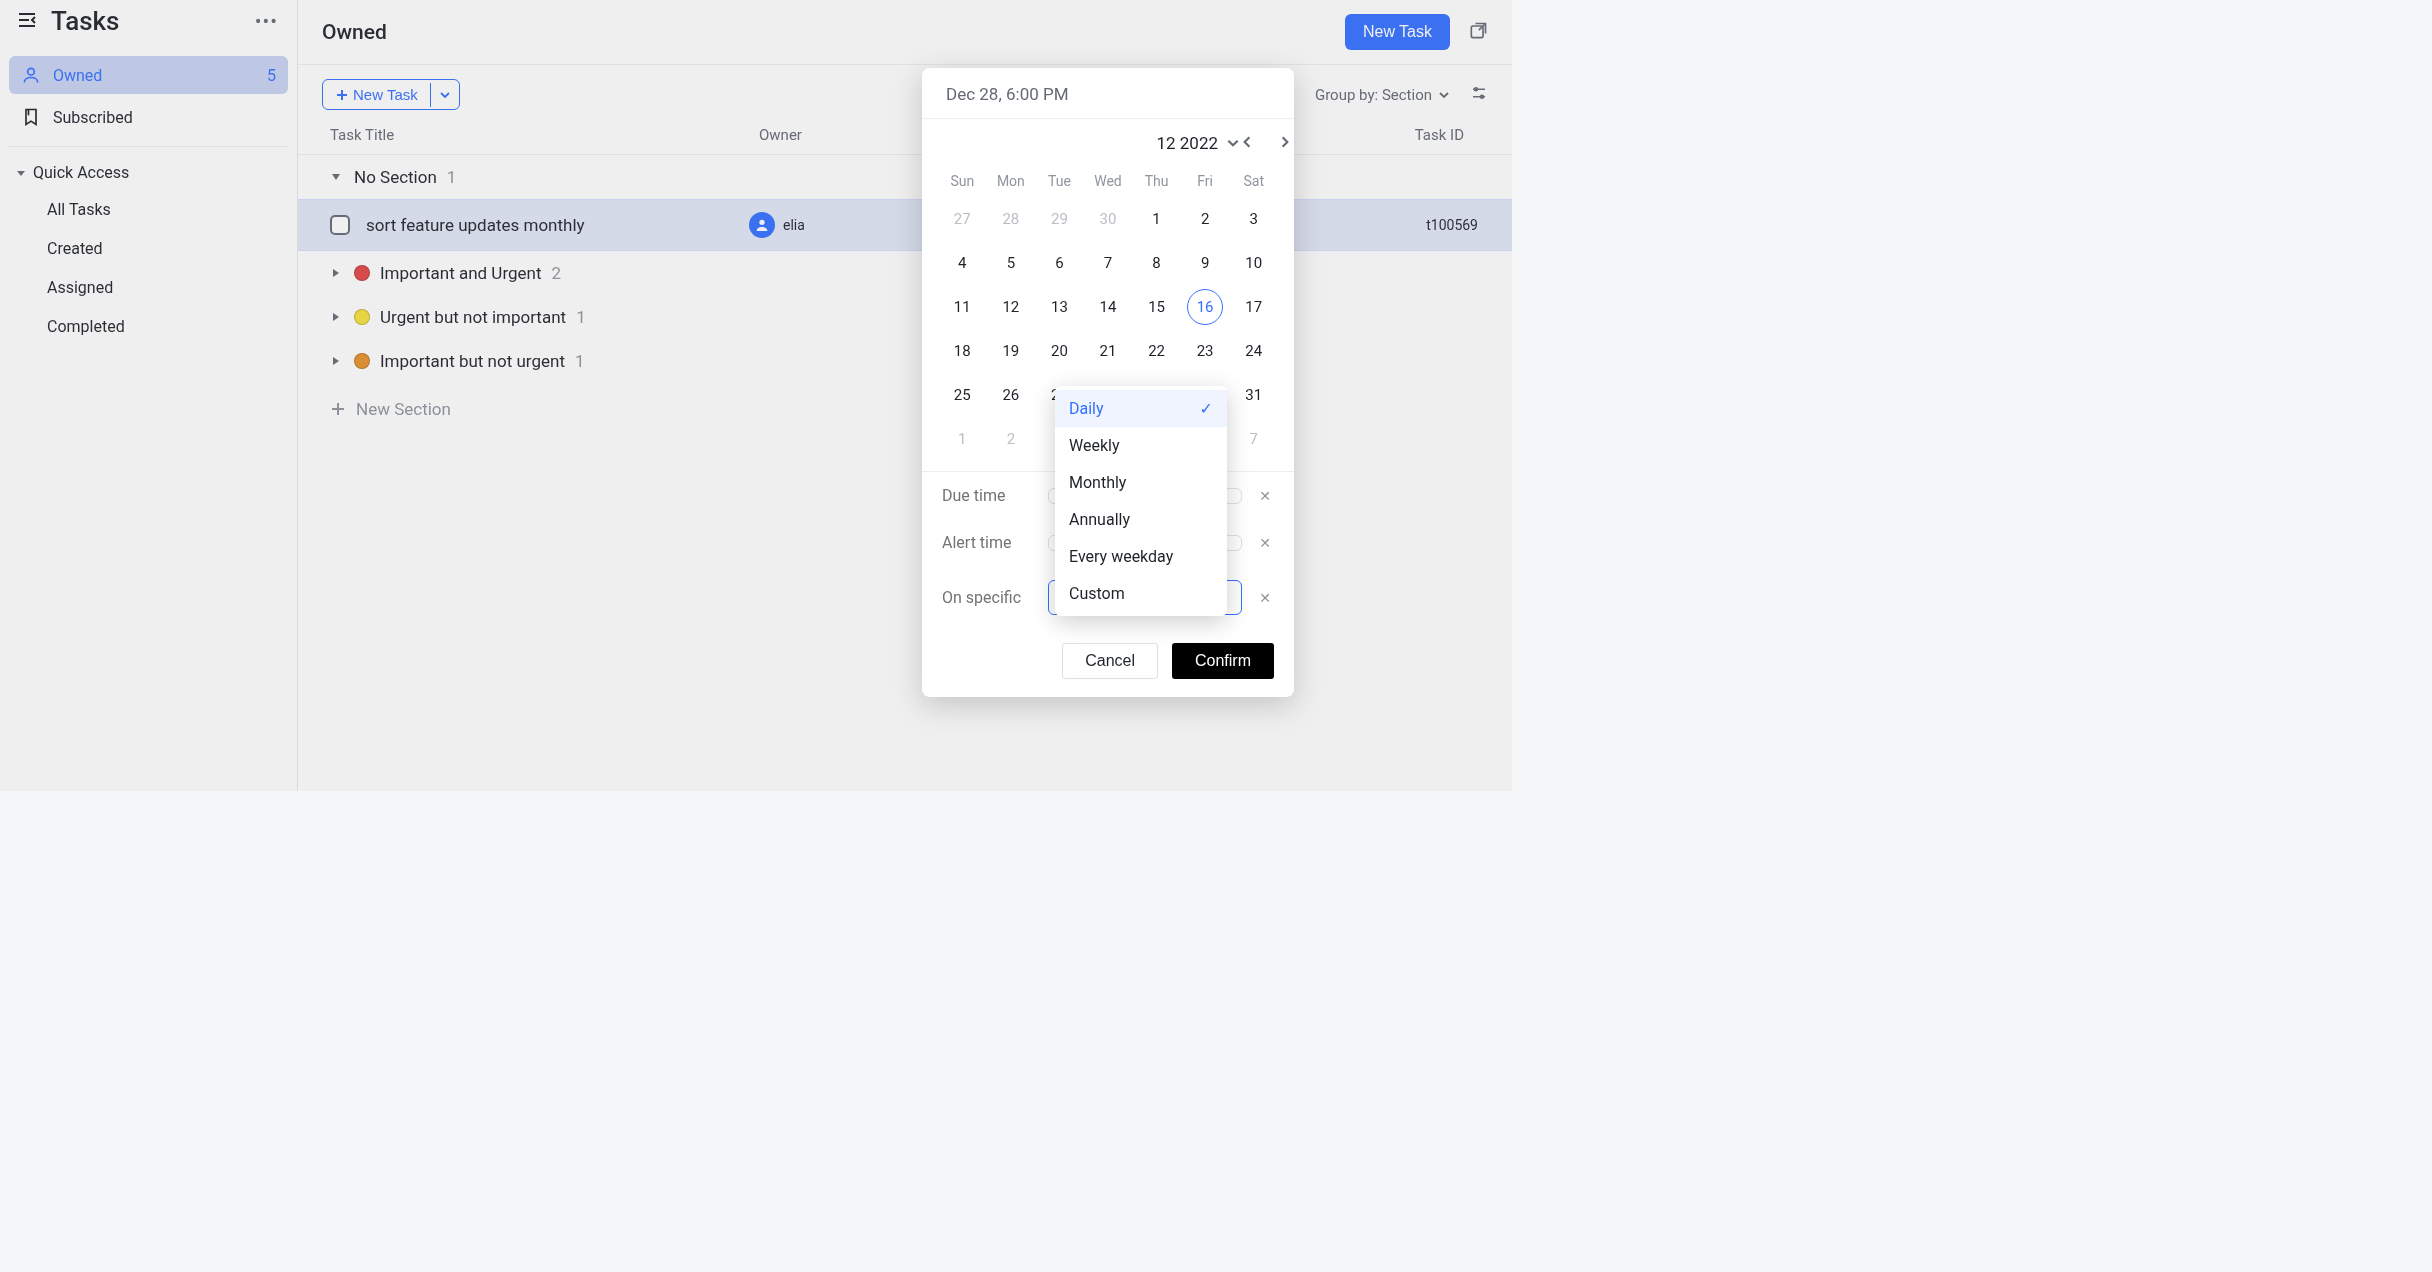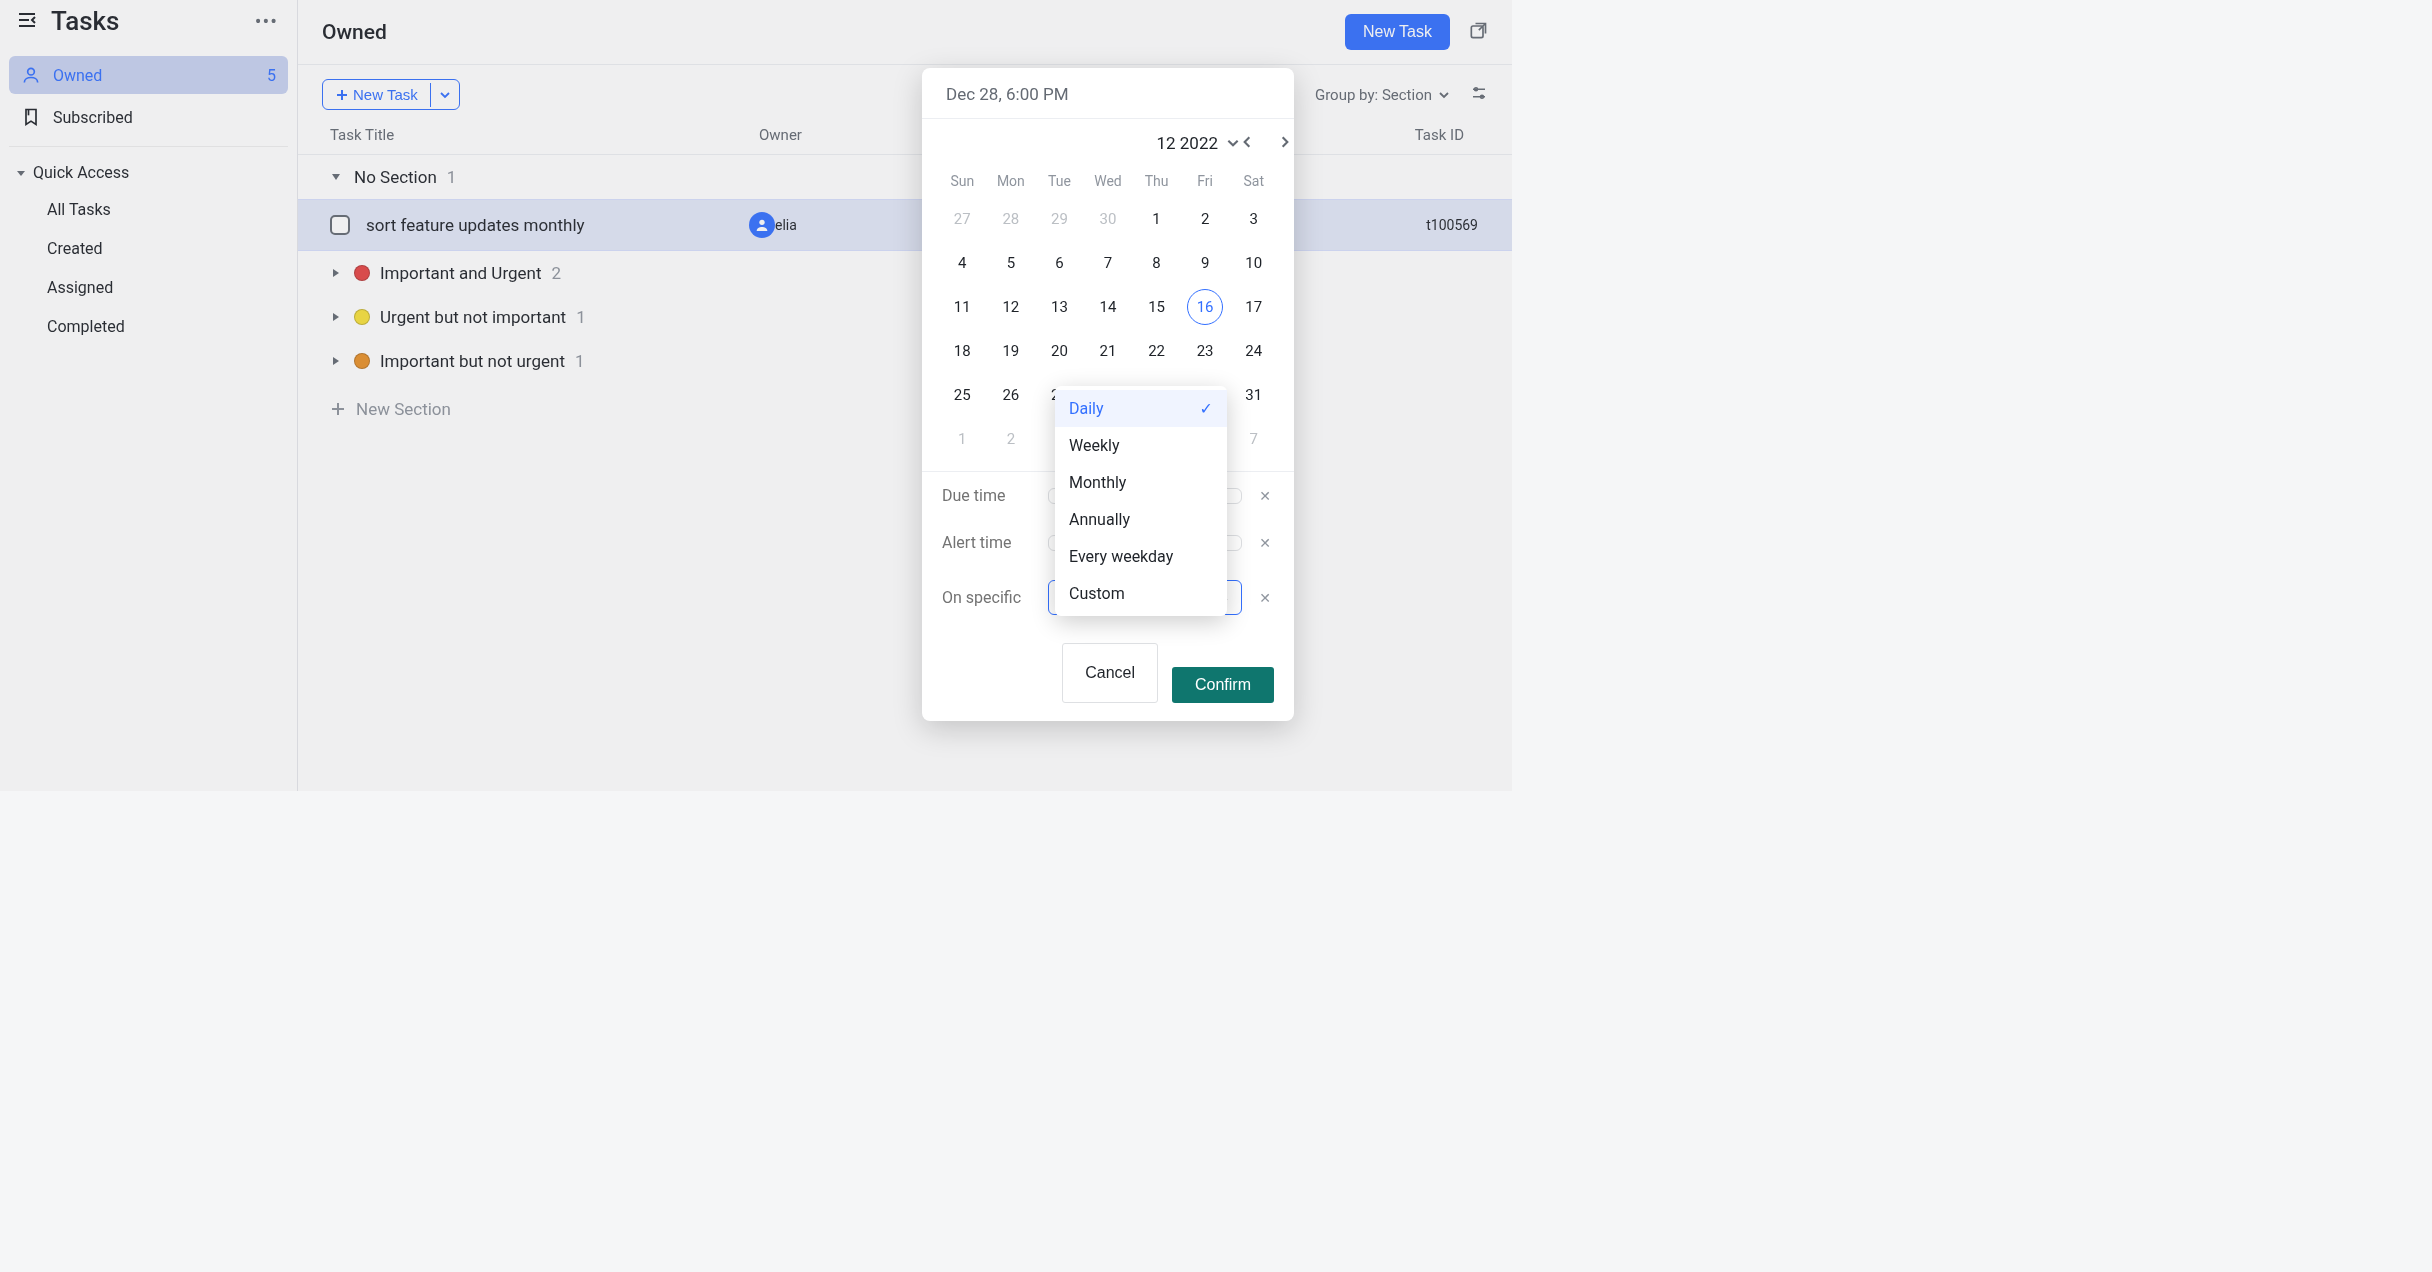--- a/index.html
+++ b/index.html
@@ -127,21 +127,21 @@
 
 .task-row {
   display: flex; align-items: center; padding: 12px 0 12px 32px;
   background: #e2e7f7; border-top: 1px solid #d6defc; border-bottom: 1px solid #d6defc;
 }
 .task-row .checkbox {
   width: 20px; height: 20px; border: 2px solid #646a73; border-radius: 5px;
   margin-right: 16px; background:#fff;
 }
 .task-row .ttitle { flex: 1; font-size: 17px; }
-.task-row .owner-cell { width: 170px; display: flex; align-items: center; }
+.task-row .owner-cell { width: 170px; display: flex; align-items: center; gap: 8px; }
 .owner-avatar {
   width: 26px; height: 26px; border-radius: 50%; background: #3370ff;
   display:flex; align-items:center; justify-content:center;
 }
 .owner-avatar svg { width: 16px; height: 16px; fill: #fff; }
 .task-row .taskid-cell { width: 210px; text-align: right; padding-right: 34px; color:#1f2329; }
 
 .new-task-placeholder { padding: 14px 24px 14px 70px; color: #8f959e; font-size: 16px; border-bottom: 1px solid #eceef2;}
 
 .new-section-row {
@@ -199,21 +199,21 @@
 .dp-clear { color: #8f959e; cursor: pointer; width: 18px; text-align:center; }
 
 .dp-field-row.highlight { background: #fff; position: relative; z-index: 20; }
 
 .dp-footer {
   display: flex; justify-content: flex-end; gap: 14px;
   padding: 14px 20px 18px;
 }
 .btn { border-radius: 3px; padding: 8px 22px; font-size: 16px; cursor: pointer; border: 1px solid transparent; }
 .btn-secondary { background: #fff; border-color: #dee0e3; color: #1f2329; }
-.btn-primary { background: #0f766e; color: #fff; margin-top: 24px; }
+.btn-primary { background: #000000; color: #fff; }
 
 
 .dropdown-menu {
   position: absolute;
   top: 386px; left: 1055px;
   width: 172px;
   background: #fff;
   border-radius: 6px;
   box-shadow: 0 6px 24px rgba(0,0,0,0.2);
   z-index: 30;

